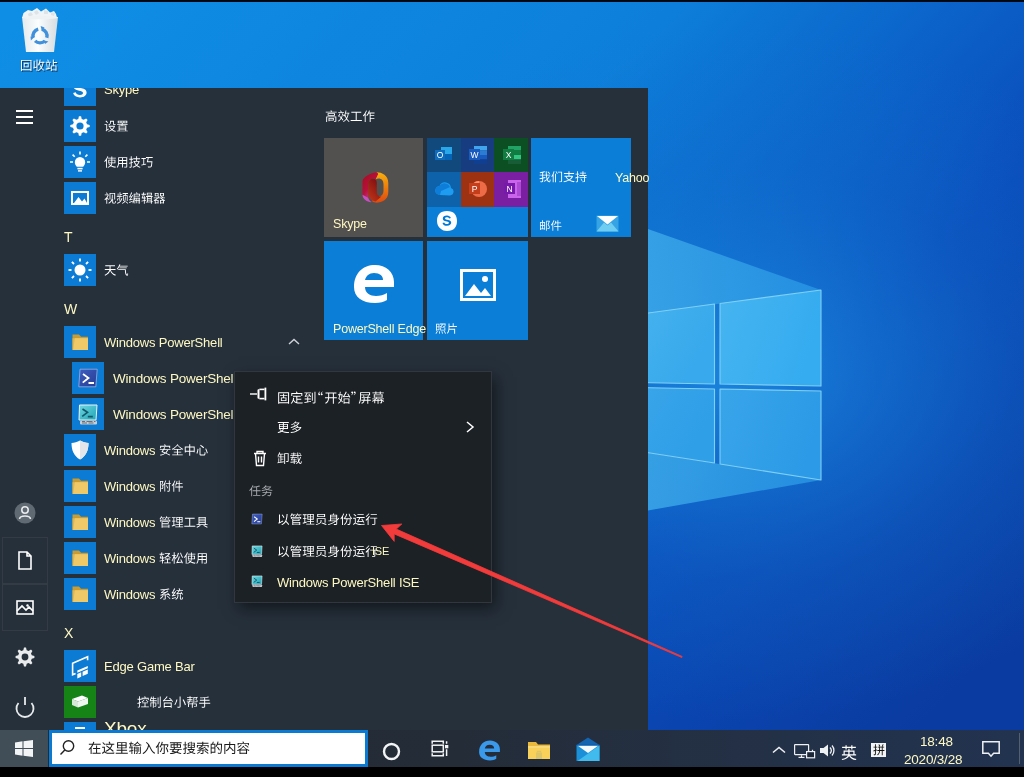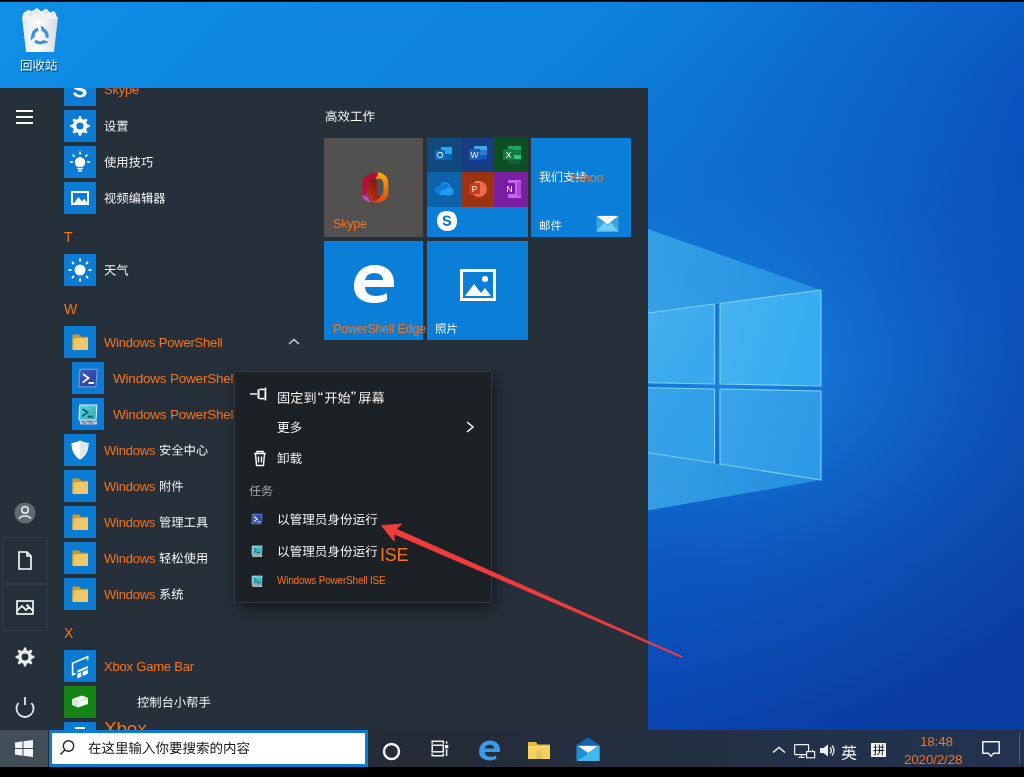--- a/index.html
+++ b/index.html
@@ -1,18 +1,18 @@
 <!DOCTYPE html>
 <html><head><meta charset="utf-8"><style>
 *{margin:0;padding:0;box-sizing:border-box}
 html,body{width:1024px;height:777px;overflow:hidden;background:#000;font-family:"Liberation Sans",sans-serif}
 #scene{position:absolute;left:0;top:0;width:1024px;height:777px}
 .abs{position:absolute}
 .tx{position:absolute}
-.txt{position:absolute;white-space:nowrap;color:#f97316;letter-spacing:-0.2px}
+.txt{position:absolute;white-space:nowrap;color:#fef9c3;letter-spacing:-0.2px}
 .tile32{position:absolute;width:32px;height:32px;background:#0b7bd4}
 </style></head><body>
 <div id="scene">
 <svg class="abs" style="left:0;top:0" width="1024" height="777" viewBox="0 0 1024 777">
 <defs>
 <linearGradient id="wbg" x1="0" y1="0.05" x2="1" y2="0.8">
  <stop offset="0" stop-color="#0f8ee6"></stop>
           <stop offset="0.4" stop-color="#0d7fda"></stop>
  <stop offset="0.72" stop-color="#0a4cbb"></stop>
           <stop offset="1" stop-color="#0a3ba0"></stop>
@@ -284,21 +284,21 @@
       <use href="#g677e" transform="translate(12.3,13.7) scale(0.012300,-0.012300)"></use>
       <use href="#g4f7f" transform="translate(24.6,13.7) scale(0.012300,-0.012300)"></use>
       <use href="#g7528" transform="translate(36.9,13.7) scale(0.012300,-0.012300)"></use>
     </svg>
 <div class="txt" style="left:104px;top:587px;font-size:13px">Windows</div>
 <svg class="tx" style="left:159px;top:584.8px" width="27" height="21" viewBox="0 0 27 21" fill="#ffffff">
       <use href="#g7cfb" transform="translate(0.0,13.7) scale(0.012300,-0.012300)"></use>
       <use href="#g7edf" transform="translate(12.3,13.7) scale(0.012300,-0.012300)"></use>
     </svg>
 <div class="txt" style="left:64px;top:625px;font-size:14px">X</div>
-<div class="txt" style="left:104px;top:659px;font-size:13px">Xbox Game Bar</div>
+<div class="txt" style="left:104px;top:659px;font-size:13px">Edge Game Bar</div>
 <div class="txt" style="left:104px;top:718px;font-size:19px">Xbox</div>
 <svg class="tx" style="left:137px;top:692.8px" width="76" height="21" viewBox="0 0 76 21" fill="#ffffff">
       <use href="#g63a7" transform="translate(0.0,13.7) scale(0.012300,-0.012300)"></use>
       <use href="#g5236" transform="translate(12.3,13.7) scale(0.012300,-0.012300)"></use>
       <use href="#g53f0" transform="translate(24.6,13.7) scale(0.012300,-0.012300)"></use>
       <use href="#g5c0f" transform="translate(36.9,13.7) scale(0.012300,-0.012300)"></use>
       <use href="#g5e2e" transform="translate(49.2,13.7) scale(0.012300,-0.012300)"></use>
       <use href="#g624b" transform="translate(61.5,13.7) scale(0.012300,-0.012300)"></use>
     </svg>
 <svg class="tx" style="left:325px;top:106.6px" width="52" height="21" viewBox="0 0 52 21" fill="#ffffff">
@@ -380,21 +380,21 @@
 <path d="M10 4.5 c-2.6 0 -4.2 1.3 -4.2 3.1 0 3.6 6.1 2.2 6.1 4.2 0 0.8 -0.8 1.3 -1.9 1.3 -1.4 0 -2.4 -0.6 -2.8 -1.7 l-1.7 0.5 c0.5 1.9 2.2 2.9 4.5 2.9 2.6 0 4.2 -1.2 4.2 -3.2 0 -3.7 -6.2 -2.3 -6.2 -4.2 0 -0.7 0.8 -1.2 1.9 -1.2 1.2 0 2 0.5 2.3 1.4 l1.7 -0.6 c-0.6 -1.6 -2.1 -2.5 -3.9 -2.5 Z" fill="#0078d4"></path>
       </svg>
 </div>
 <div class="abs" style="left:531px;top:138px;width:100px;height:99px;background:#0b7fd7"></div>
 <svg class="tx" style="left:539px;top:168.0px" width="50" height="20" viewBox="0 0 50 20" fill="#ffffff">
       <use href="#g6211" transform="translate(0.0,13.3) scale(0.012000,-0.012000)"></use>
       <use href="#g4eec" transform="translate(12.0,13.3) scale(0.012000,-0.012000)"></use>
       <use href="#g652f" transform="translate(24.0,13.3) scale(0.012000,-0.012000)"></use>
       <use href="#g6301" transform="translate(36.0,13.3) scale(0.012000,-0.012000)"></use>
     </svg>
-<div class="txt" style="left:569px;top:170.5px;font-size:12.5px">Yahoo</div>
+<div class="txt" style="left:615px;top:170.5px;font-size:12.5px">Yahoo</div>
 <svg class="tx" style="left:539px;top:217.4px" width="25" height="20" viewBox="0 0 25 20" fill="#ffffff">
       <use href="#g90ae" transform="translate(0.0,12.8) scale(0.011500,-0.011500)"></use>
       <use href="#g4ef6" transform="translate(11.5,12.8) scale(0.011500,-0.011500)"></use>
     </svg>
 <svg class="abs" style="left:596px;top:215px" width="23" height="17" viewBox="0 0 23 17">
 <path d="M0.5 0.5 h22 v16 h-22 Z" fill="#35a3e4"></path>
       <path d="M1 1 h21 L11.5 9.5 Z" fill="#fbfdfe"></path>
 <path d="M0.5 16.5 L8 7.5 l3.5 3 3.5 -3 7.5 9 Z" fill="#6fcdf2"></path>
     </svg>
 <div class="abs" style="left:324px;top:241px;width:99px;height:99px;background:#0b7fd7"></div>
@@ -487,34 +487,34 @@
 <svg class="tx" style="left:277px;top:541.5px" width="103" height="21" viewBox="0 0 103 21" fill="#ffffff">
       <use href="#g4ee5" transform="translate(0.0,14.0) scale(0.012600,-0.012600)"></use>
       <use href="#g7ba1" transform="translate(12.6,14.0) scale(0.012600,-0.012600)"></use>
       <use href="#g7406" transform="translate(25.2,14.0) scale(0.012600,-0.012600)"></use>
       <use href="#g5458" transform="translate(37.8,14.0) scale(0.012600,-0.012600)"></use>
       <use href="#g8eab" transform="translate(50.4,14.0) scale(0.012600,-0.012600)"></use>
       <use href="#g4efd" transform="translate(63.0,14.0) scale(0.012600,-0.012600)"></use>
       <use href="#g8fd0" transform="translate(75.6,14.0) scale(0.012600,-0.012600)"></use>
       <use href="#g884c" transform="translate(88.2,14.0) scale(0.012600,-0.012600)"></use>
     </svg>
-<div class="txt" style="left:380px;top:544.5px;font-size:18px">ISE</div>
+<div class="txt" style="left:372px;top:544.5px;font-size:11px">ISE</div>
 <div class="abs" style="left:248px;top:572px"><svg width="18" height="18" viewBox="0 0 32 32">
 <defs>
           <linearGradient id="psi3" x1="0" y1="0" x2="1" y2="1">
             <stop offset="0" stop-color="#6fd7e0"></stop>
             <stop offset="1" stop-color="#1fa3b5"></stop>
           </linearGradient>
         </defs>
 <path d="M7.5 7 h17.5 l-1 15 h-17 Z" fill="url(#psi3)" stroke="#e8f6f8" stroke-width="1"></path>
 <path d="M10.5 11 l5 3.4 -5.3 4 M15.8 18.6 h5" stroke="#14576b" stroke-width="1.7" fill="none"></path>
 <rect x="8" y="22.5" width="17" height="4" rx="1" fill="#c9ced4"></rect>
 <path d="M10 23.5 h3 M14.5 23.5 h6 M22 23.5 h1.5 M10 25 h5 M16.5 25 h5" stroke="#6a7077" stroke-width="1"></path>
 </svg></div>
-<div class="txt" style="left:277px;top:574.5px;font-size:10px">Windows PowerShell ISE</div>
+<div class="txt" style="left:277px;top:574.5px;font-size:13px">Windows PowerShell ISE</div>
 <svg class="abs" style="left:370px;top:510px" width="330" height="160" viewBox="0 0 330 160">
 <path d="M11.5 15.5 L31.8 14.0 L26.3 19.1 L312.2 146.5 L311.8 147.5 L24.2 23.9 L24.2 31.4 Z" fill="#f23b3b" stroke="#f23b3b" stroke-width="0.8" stroke-linejoin="round"></path>
 </svg>
 <div class="abs" style="left:0;top:730px;width:1024px;height:37px;background:linear-gradient(90deg,#252b33 0%,#242c38 45%,#233148 78%,#223350 100%)"></div>
 <div class="abs" style="left:0;top:730px;width:48px;height:37px;background:#414d57"></div>
 <svg class="abs" style="left:15px;top:740px" width="18" height="17" viewBox="0 0 18 17">
 <path d="M0 2.4 L7.5 1.3 V8 H0 Z M8.5 1.2 L18 0 V8 H8.5 Z M0 9 H7.5 V15.7 L0 14.6 Z M8.5 9 H18 V17 L8.5 15.8 Z" fill="#f2f4f5"></path>
 </svg>
 <div class="abs" style="left:75px;top:727px;width:10px;height:2px;background:#fff"></div>
 <div class="abs" style="left:49px;top:730px;width:319px;height:37px;background:#fff;border:3px solid #0b7ad2"></div>
@@ -582,21 +582,21 @@
 <path d="M11 4.5 a4.5 4.5 0 0 1 0 6 M13 2.5 a7.5 7.5 0 0 1 0 10" stroke="#eef1f3" stroke-width="1.3" fill="none"></path>
 </svg>
 <svg class="tx" style="left:841px;top:741.0px" width="18" height="26" viewBox="0 0 18 26" fill="#ffffff">
       <use href="#g82f1" transform="translate(0.0,17.8) scale(0.016000,-0.016000)"></use>
     </svg>
 <div class="abs" style="left:871px;top:742.5px;width:14.5px;height:14.5px;background:#f2f4f5"></div>
 <svg class="tx" style="left:872.5px;top:740.5px" width="14" height="20" viewBox="0 0 14 20" fill="#111111">
       <use href="#g62fc" transform="translate(0.0,13.3) scale(0.012000,-0.012000)"></use>
     </svg>
 <div class="txt" style="left:920px;top:733.5px;font-size:13.5px">18:48</div>
-<div class="txt" style="left:904px;top:751.5px;font-size:13.5px">2020/2/28</div>
+<div class="txt" style="left:904px;top:751.5px;font-size:13.5px">2020/3/28</div>
 <svg class="abs" style="left:981px;top:740px" width="20" height="19" viewBox="0 0 20 19">
 <path d="M1.8 1.8 h16.4 v11.4 h-5.6 l-2.6 3 -2.6 -3 H1.8 Z" stroke="#eef1f3" stroke-width="1.5" fill="none"></path>
 </svg>
 <div class="abs" style="left:1019px;top:733px;width:1px;height:31px;background:#55606e"></div>
 <div class="abs" style="left:0;top:767px;width:1024px;height:10px;background:#000"></div>
 <svg width="0" height="0" style="position:absolute">
       <defs>
         <path id="g201c" d="M770 809 749 847C685 818 624 749 624 660C624 605 660 565 703 565C748 565 771 599 771 630C771 666 746 694 709 694C698 694 687 691 681 686C681 730 716 782 770 809ZM962 809 941 847C877 818 816 749 816 660C816 605 852 565 895 565C940 565 963 599 963 630C963 666 938 694 900 694C889 694 879 691 873 686C873 730 908 782 962 809Z"></path>
         <path id="g201d" d="M230 599 251 561C315 591 376 659 376 748C376 803 340 843 297 843C252 843 229 810 229 778C229 742 254 714 291 714C302 714 313 718 319 722C319 678 284 626 230 599ZM38 599 59 561C123 591 184 659 184 748C184 803 148 843 105 843C60 843 37 810 37 778C37 742 62 714 100 714C111 714 121 718 127 722C127 678 92 626 38 599Z"></path>
         <path id="g4e2d" d="M458 840V661H96V186H171V248H458V-79H537V248H825V191H902V661H537V840ZM171 322V588H458V322ZM825 322H537V588H825Z"></path>

